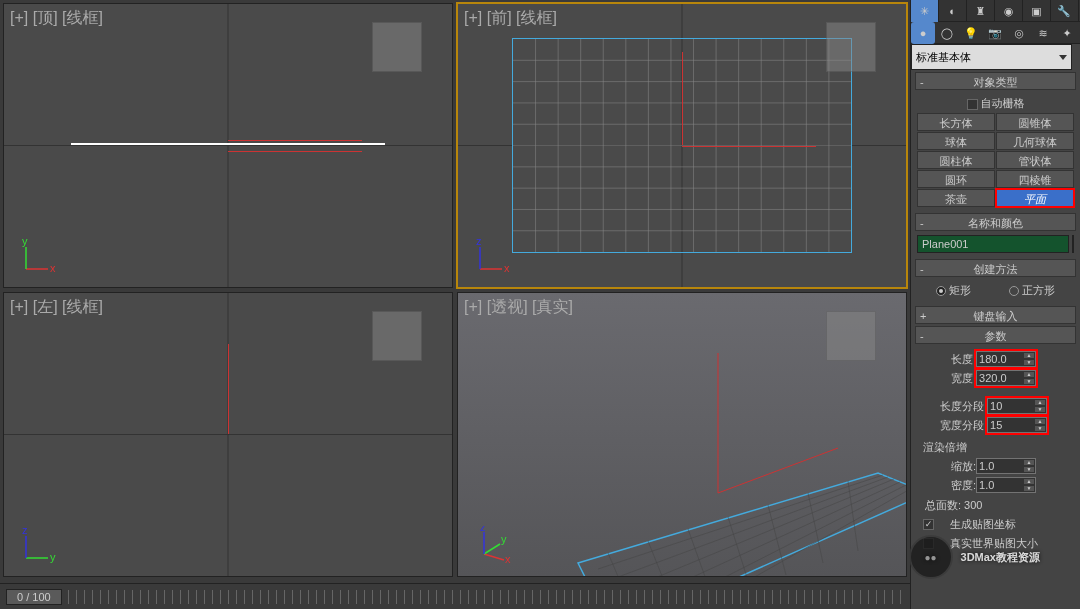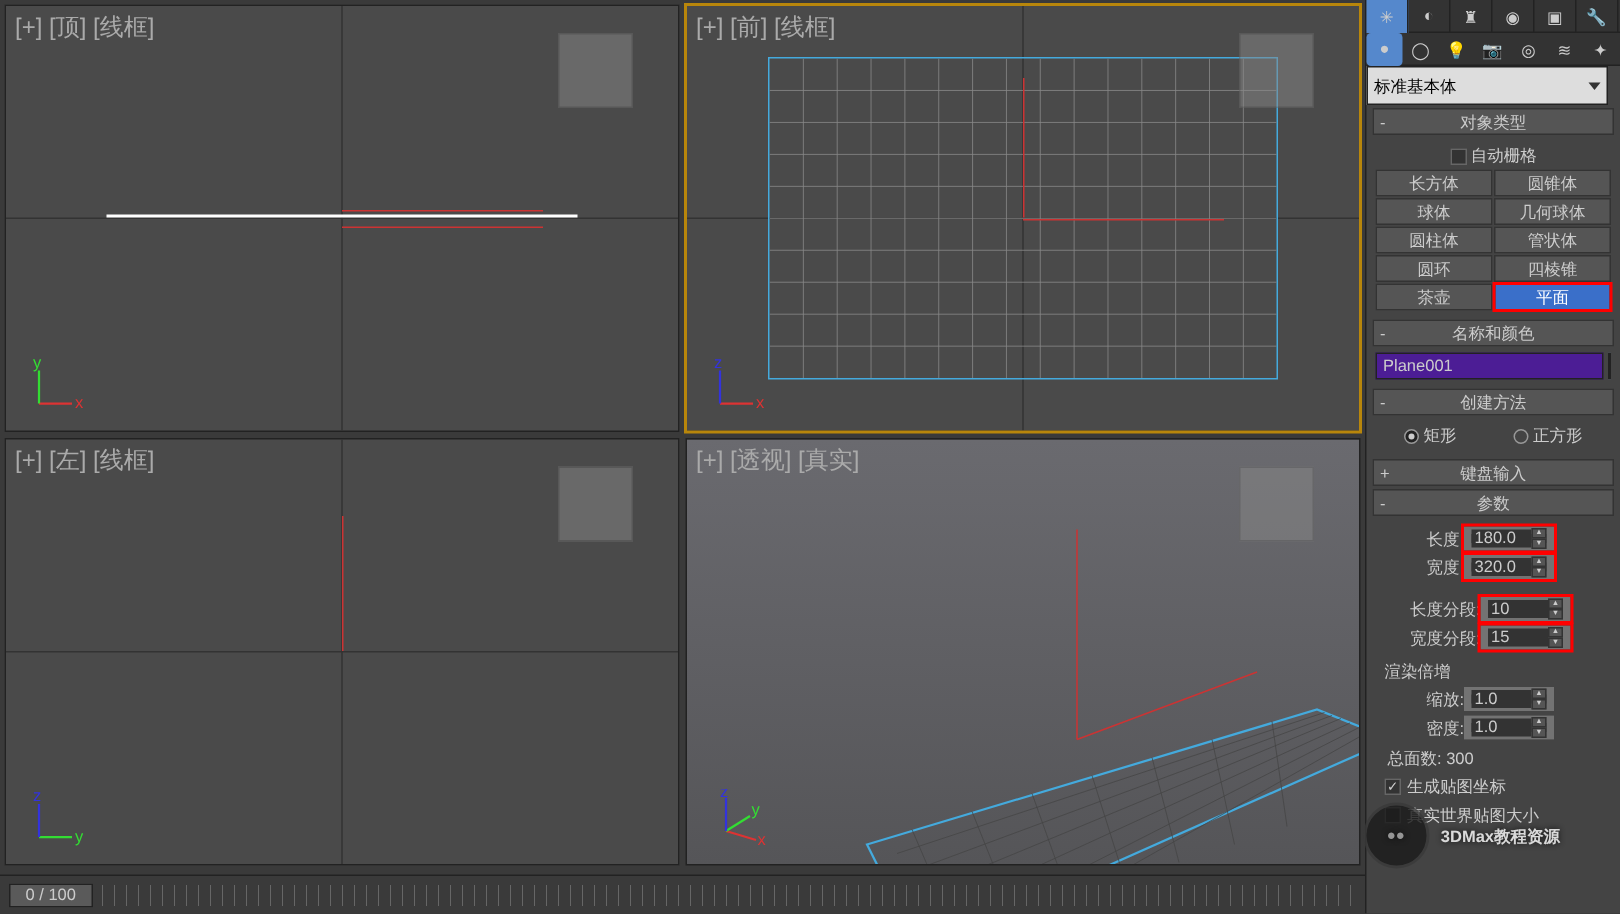--- a/index.html
+++ b/index.html
@@ -22,34 +22,34 @@
 .sub-tab.active { background: #5588cc; border-radius: 3px; }
 .dropdown { width: calc(100% - 8px); margin: 0; background: #ddd; color: #000; border: 1px solid #222; height: 26px; display: flex; align-items: center; padding: 0 4px; justify-content: space-between; }
 .dropdown-arrow { border-left: 4px solid transparent; border-right: 4px solid transparent; border-top: 5px solid #333; }
 .rollout { margin: 2px 4px; }
 .rollout-header { background: #555; color: #ccc; text-align: center; height: 18px; line-height: 18px; border: 1px solid #333; position: relative; font-size: 11px; }
 .rollout-header .pm { position: absolute; left: 4px; }
 .rollout-body { padding: 4px 2px; background: #444; }
 .obj-type-grid { display: grid; grid-template-columns: 1fr 1fr; gap: 1px; }
 .obj-btn { background: #555; color: #ccc; text-align: center; height: 18px; line-height: 18px; border: 1px solid #333; cursor: pointer; font-size: 11px; }
 .obj-btn.selected { background: #3a6fc9; color: #fff; }
-.redbox { outline: 2px solid red; outline-offset: -1px; }
+.redbox { outline: 2px solid red; outline-offset: -1px; font-style: italic; }
 .name-row { display: flex; gap: 3px; align-items: center; }
-.name-input { flex: 1; background: #4c1d95; color: #ccc; border: 1px solid #222; height: 18px; padding: 0 4px; }
+.name-input { flex: 1; background: #14532d; color: #ccc; border: 1px solid #222; height: 18px; padding: 0 4px; }
 .color-swatch { width: 18px; height: 18px; background: #8899aa; border: 1px solid #222; }
 .radio-row { display: flex; align-items: center; justify-content: space-around; padding: 2px 0; }
 .radio-row label { display: flex; align-items: center; gap: 3px; }
 .param-row { display: flex; align-items: center; gap: 0; margin: 3px 0; justify-content: center; padding-right: 4px; }
 .param-label { color: #ccc; font-size: 11px; text-align: right; }
-.spinner { display: flex; align-items: center; background: #333; border: 5px solid #737373; height: 16px; width: 60px; }
+.spinner { display: flex; align-items: center; background: #333; border: 1px solid #737373; height: 16px; width: 60px; }
 .spinner input { flex: 1; background: #333; color: #ccc; border: none; width: 40px; padding: 0 2px; font-size: 11px; }
 .spinner-btns { display: flex; flex-direction: column; width: 12px; }
 .spinner-btns div { height: 7px; background: #555; border: 1px solid #333; font-size: 5px; line-height: 5px; text-align: center; }
 .spinner.red { outline: 2px solid red; outline-offset: 0; }
-.chk-row { display: flex; align-items: center; gap: 4px; padding: 2px 6px; font-size: 11px; }
+.chk-row { display: flex; align-items: center; gap: 16px; padding: 2px 6px; font-size: 11px; }
 .chk { width: 11px; height: 11px; background: #333; border: 1px solid #666; }
 .chk.checked::after { content: '✓'; color: #ccc; font-size: 9px; display: block; line-height: 9px; text-align: center; }
 .timeline { position: absolute; bottom: 0; left: 0; width: 910px; height: 26px; background: #3a3a3a; border-top: 1px solid #222; display: flex; align-items: center; }
 .time-slider { margin-left: 6px; background: #5a5a5a; color: #ccc; padding: 1px 10px; border: 1px solid #222; font-size: 11px; }
 .time-ticks { flex: 1; height: 14px; background: repeating-linear-gradient(90deg, #666 0, #666 1px, #3a3a3a 1px, #3a3a3a 8px); margin: 0 6px; }
 .plane-rect { position: absolute; border: 1px solid #4ad; }
 .plane-rect svg line { stroke: #888; stroke-width: 0.5; }
 .watermark { position: absolute; right: 40px; bottom: 30px; color: #fff; font-size: 24px; font-weight: bold; text-shadow: 0 0 4px #000; opacity: 0.8; display: flex; align-items: center; gap: 8px; }
 .wm-circle { width: 44px; height: 44px; border-radius: 50%; background: #1a1a1a; border: 2px solid #3a3a3a; display: flex; align-items: center; justify-content: center; }
 .wm-circle span { color: #aaa; font-size: 10px; }

